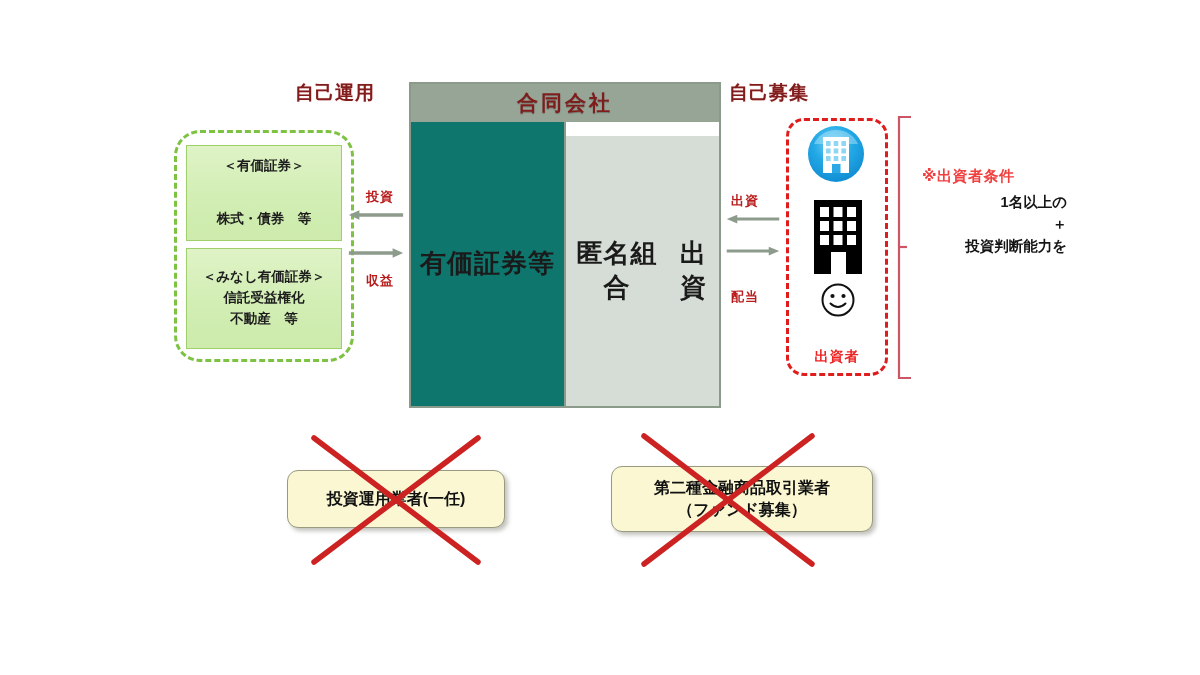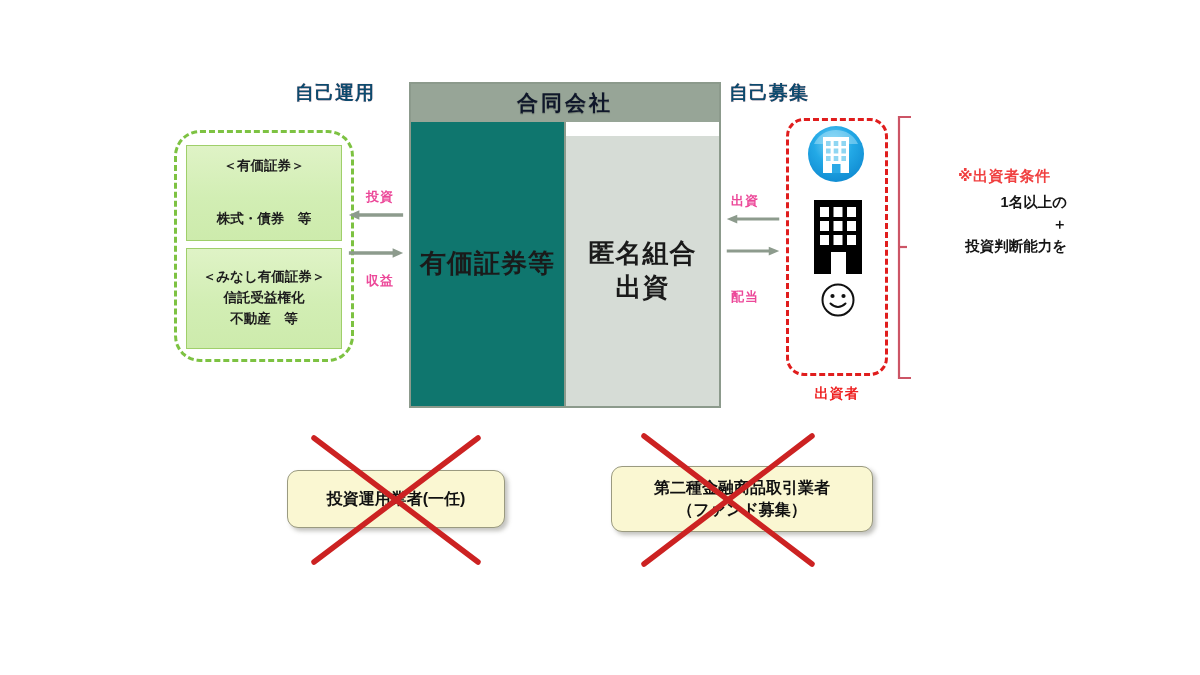--- a/index.html
+++ b/index.html
@@ -14,21 +14,21 @@
     position: relative;
     width: 1200px;
     height: 675px;
     background: #ffffff;
     overflow: hidden;
   }
   .abs { position: absolute; }
 
   
   .section-title {
-    color: #0c4a6e;
+    color: #7f1d1d;
     font-weight: bold;
     font-size: 19px;
     letter-spacing: 1px;
     white-space: nowrap;
     text-shadow: 0 0 1px rgba(238,34,34,0.35);
   }
 
   
   .green-dashed {
     border: 3px dashed #7dc242;
@@ -53,21 +53,21 @@
   .green-box .ln { white-space: nowrap; }
 
   
   .company-outer {
     border: 2px solid #8c9a8c;
     box-sizing: border-box;
     background: #ffffff;
   }
   .company-header {
     background: #97a597;
-    color: #0f172a;
+    color: #7f1d1d;
     font-weight: bold;
     font-size: 21px;
     letter-spacing: 3px;
     display: flex;
     align-items: center;
     justify-content: center;
     box-sizing: border-box;
     text-shadow: 0 1px 1px rgba(0,0,0,0.25);
   }
   .company-body {
@@ -91,21 +91,21 @@
     border-right: 2px solid #8c9a8c;
   }
   .col-right {
     background: #d6dcd6;
   }
 
   
   .arrow-label {
     font-size: 13px;
     font-weight: bold;
-    color: #ec4899;
+    color: #b91c1c;
     white-space: nowrap;
     letter-spacing: 1px;
   }
   .arrow-wrap { height: 14px; }
 
   
   .red-dashed {
     border: 3px dashed #e01d1d;
     border-radius: 18px;
     box-sizing: border-box;
@@ -120,21 +120,20 @@
     white-space: nowrap;
   }
 
   
   .note-head {
     color: #f04040;
     font-weight: bold;
     font-size: 15px;
     white-space: nowrap;
     letter-spacing: 0.5px;
-    margin-left: 36px;
   }
   .note-body {
     color: #151515;
     font-size: 14.5px;
     font-weight: bold;
     line-height: 1.5;
     text-align: center;
     white-space: nowrap;
   }
   .note-body .ln { display: block; }
@@ -190,21 +189,21 @@
   <svg class="abs arrow-wrap" style="left:344px; top:246px;" width="64" height="16" viewBox="0 0 64 16">
     <path d="M1,8 L52,8" stroke="#8d9b8d" stroke-width="4" fill="none"></path>
     <path d="M63,8 L51,2.5 L51,13.5 Z" fill="#8d9b8d"></path>
   </svg>
   <div class="abs arrow-label" style="left:366px; top:272px;">収益</div>
 
   <div class="abs company-outer" style="left:409px; top:82px; width:312px; height:326px;">
     <div class="company-header" style="height:38px;">合同会社</div>
     <div class="company-body" style="height:284px;">
       <div class="col col-left" style="width:156px;">有価証券等</div>
-      <div class="col col-right" style="width:154px; flex-direction:column;margin-top:14px;">
+      <div class="col col-right" style="width:154px; flex-direction:row;margin-top:14px;">
         <span>匿名組合</span>
         <span>出資</span>
       </div>
     </div>
   </div>
 
   <div class="abs arrow-label" style="left:731px; top:192px;">出資</div>
   <svg class="abs arrow-wrap" style="left:722px; top:212px;" width="62" height="16" viewBox="0 0 62 16">
     <path d="M61,8 L12,8" stroke="#8d9b8d" stroke-width="3.5" fill="none"></path>
     <path d="M1,8 L13,3 L13,13 Z" fill="#8d9b8d"></path>
@@ -255,21 +254,21 @@
     <rect x="19" y="54" width="15" height="22" fill="#ffffff"></rect>
   </svg>
 
   <svg class="abs" style="left:820px; top:282px;" width="36" height="36" viewBox="0 0 36 36">
     <circle cx="18" cy="18" r="15.5" fill="#ffffff" stroke="#111111" stroke-width="2"></circle>
     <circle cx="12.5" cy="14" r="2.1" fill="#111111"></circle>
     <circle cx="23.5" cy="14" r="2.1" fill="#111111"></circle>
     <path d="M10.5,21.5 Q18,28.5 25.5,21.5" stroke="#111111" stroke-width="2" fill="none" stroke-linecap="round"></path>
   </svg>
 
-  <div class="abs investor-label" style="left:786px; top:348px; width:102px;margin-top:37px;">出資者</div>
+  <div class="abs investor-label" style="left:786px; top:348px; width:102px;">出資者</div>
 
   <svg class="abs" style="left:895px; top:115px;" width="20" height="265" viewBox="0 0 20 265">
     <path d="M16,2 L4,2 L4,263 L16,263" stroke="#cc5566" stroke-width="2.2" fill="none"></path>
     <path d="M4,132 L12,132" stroke="#cc5566" stroke-width="2.2" fill="none"></path>
   </svg>
 
   <div class="abs note-head" style="left:922px; top:167px;">※出資者条件</div>
   <div class="abs note-body" style="left:917px; top:192px; width:150px;text-align:right;">
     <span class="ln">1名以上の</span>
     <span class="ln">＋</span>

